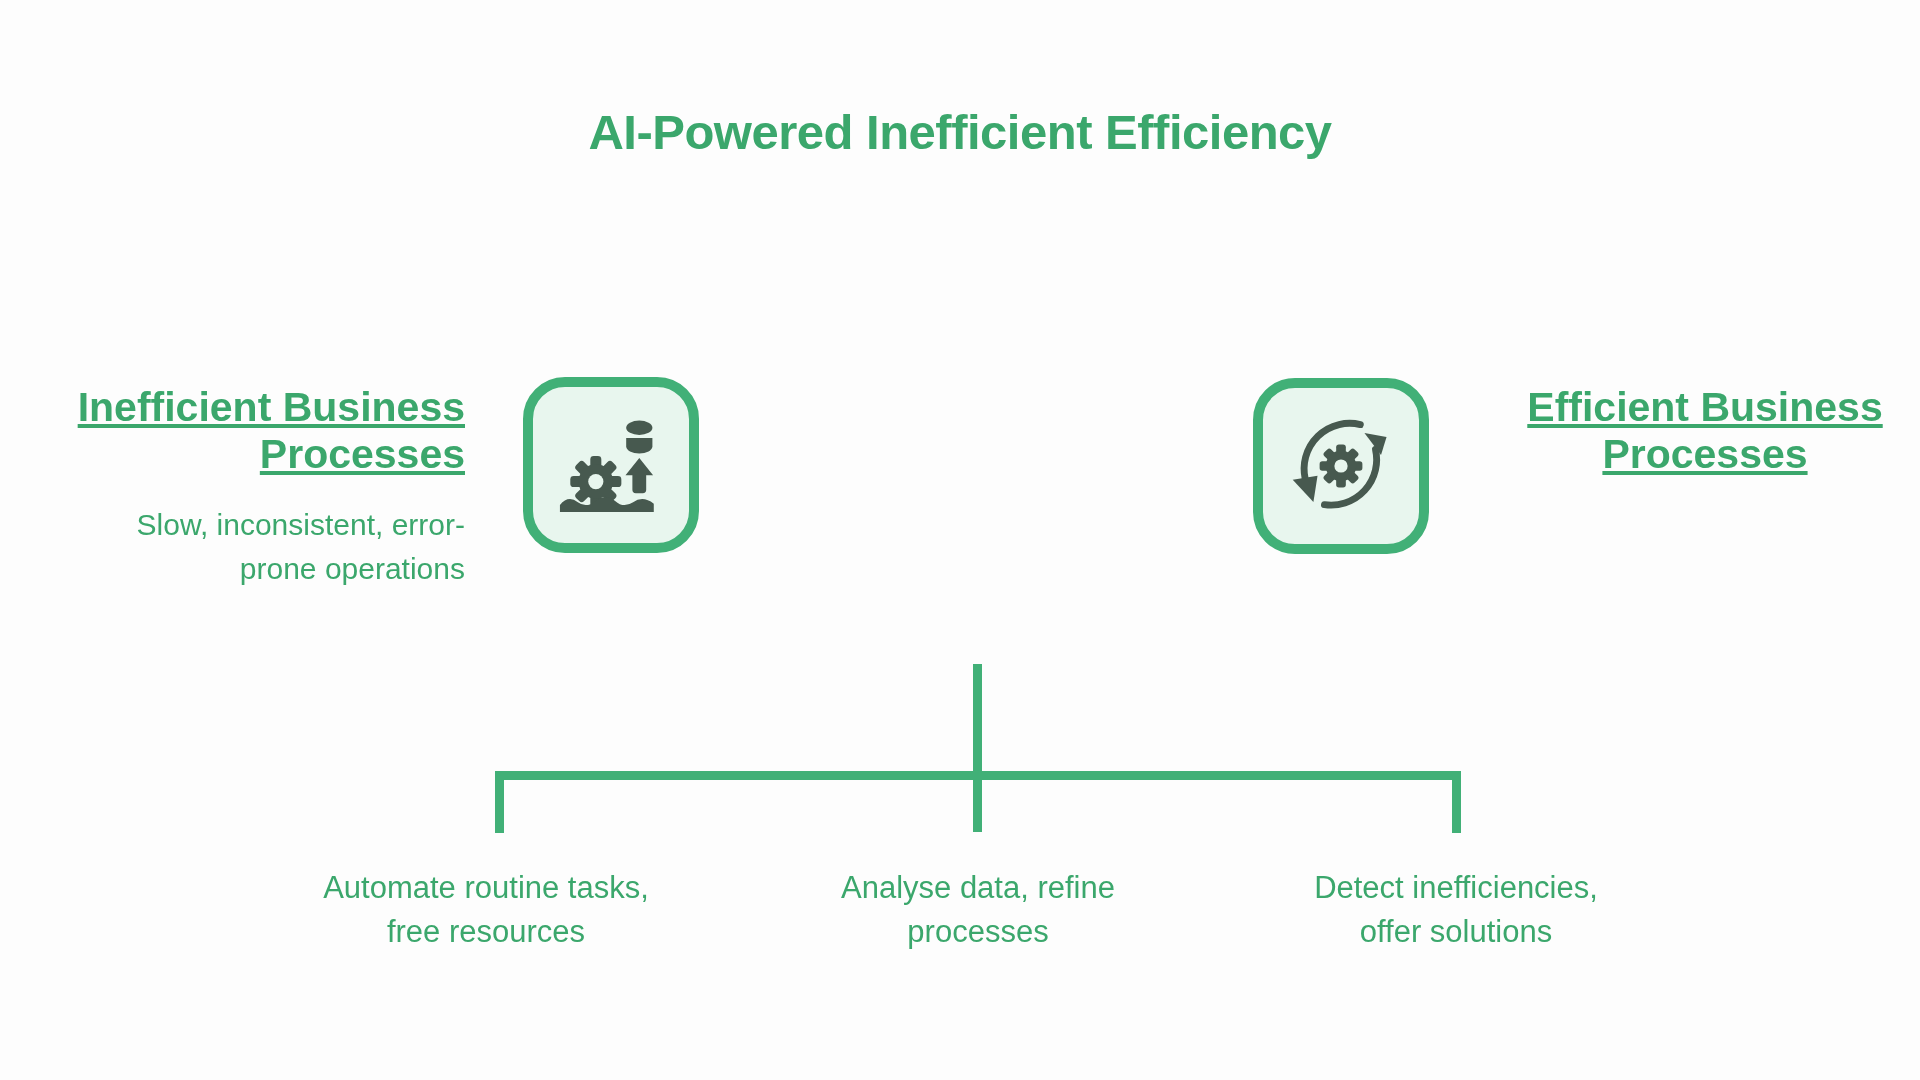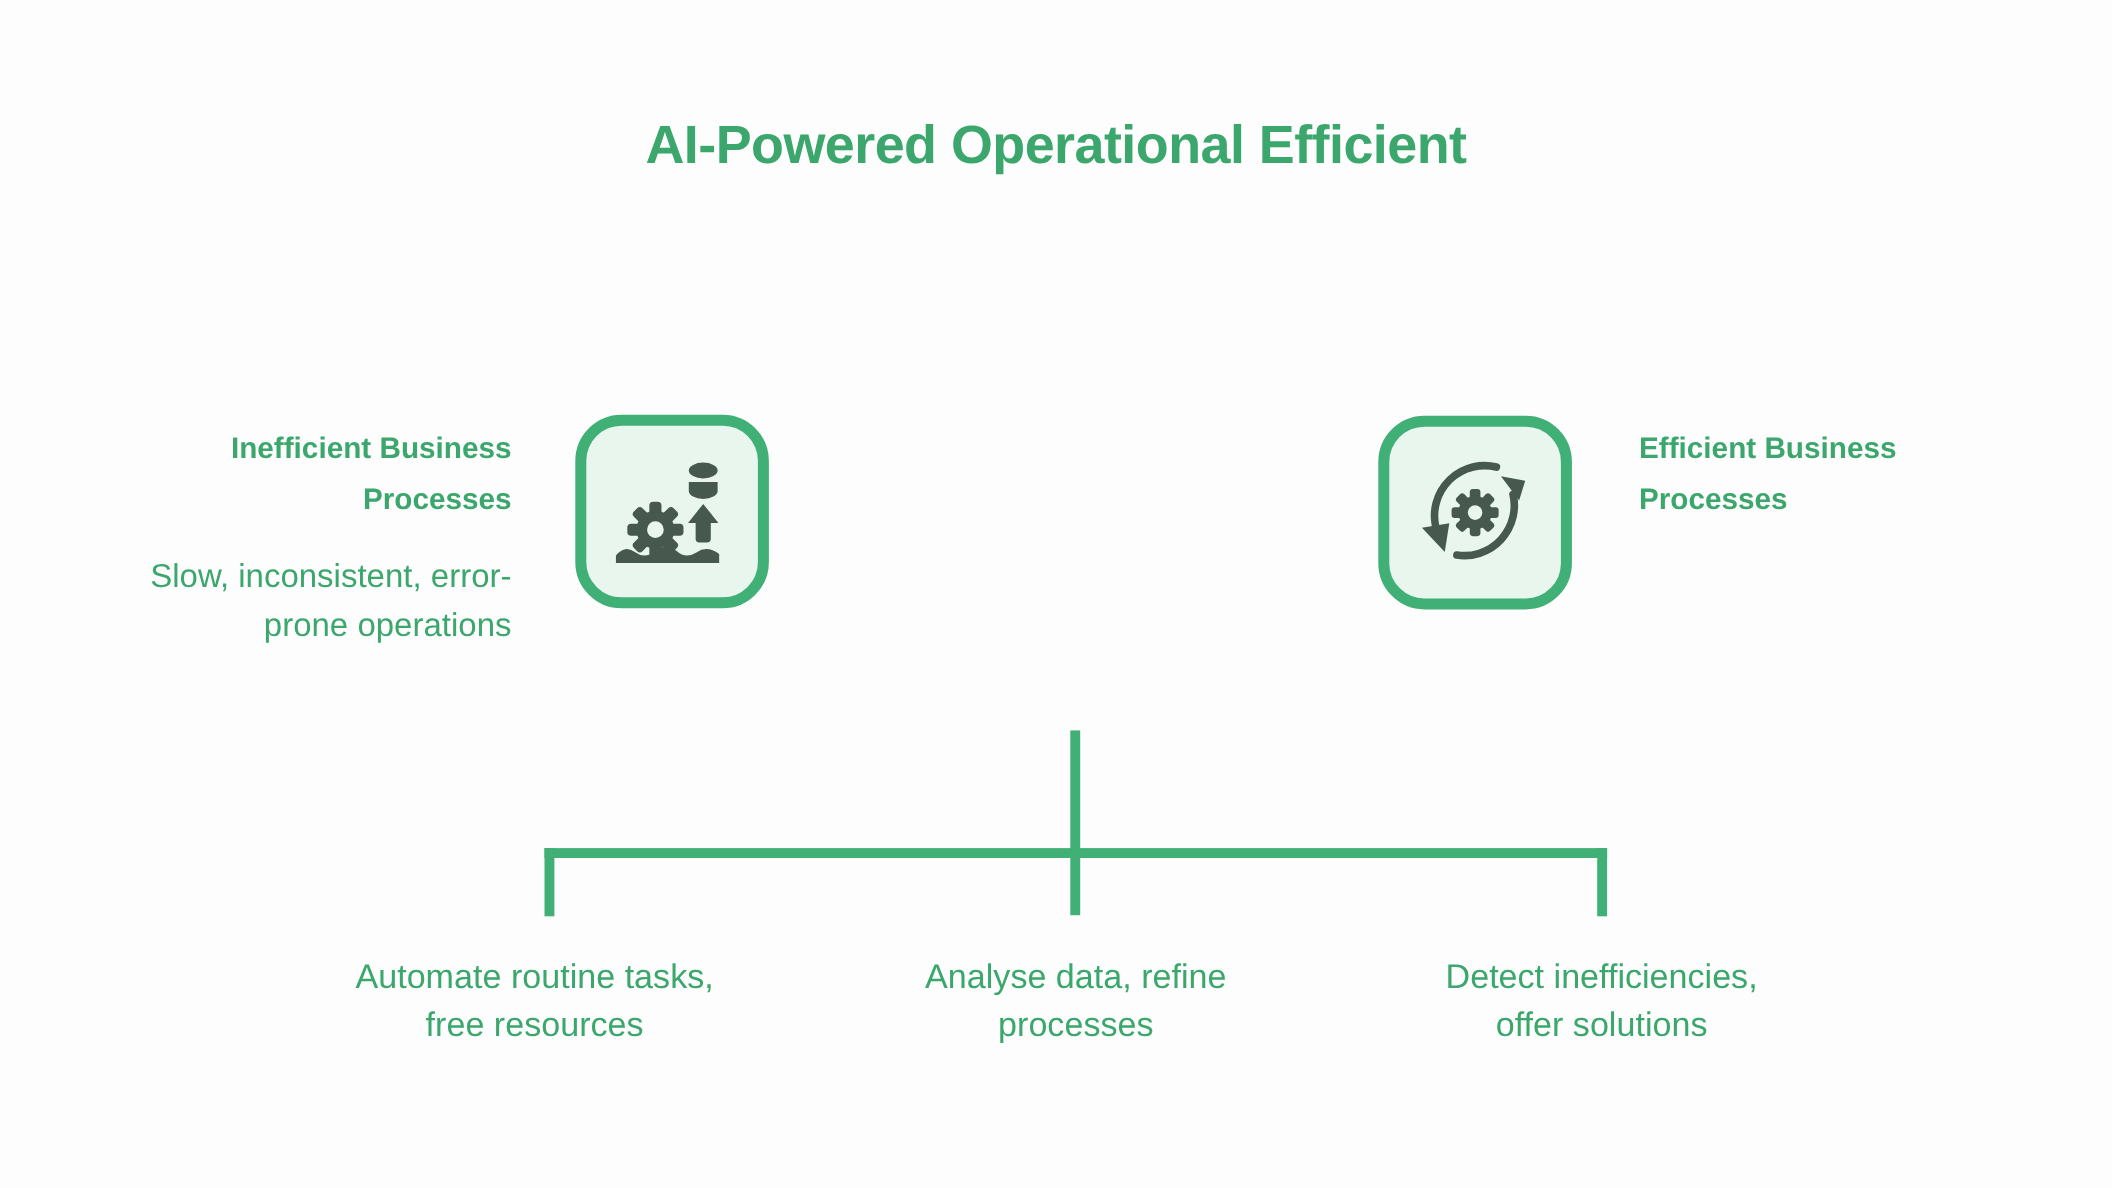--- a/index.html
+++ b/index.html
@@ -8,24 +8,24 @@
   #canvas { position:relative; width:1920px; height:1080px; background:var(--background,#FDFDFD); overflow:hidden; }
 
   .title {
     position:absolute; left:0; right:0; top:104px;
     text-align:center; font-size:49px; font-weight:bold;
     color:var(--accent,#3BA76C); letter-spacing:-0.5px;
   }
 
   .side-text { position:absolute; top:384px; }
   .side-text.left  { left:60px;  width:405px; text-align:right; }
-  .side-text.right { left:1490px; width:430px; text-align:left; }
+  .side-text.right { left:1490px; width:430px; text-align:center; }
   .side-heading {
-    font-size:27px; font-weight:bold; line-height:47px;
-    color:var(--accent,#3BA76C); white-space:pre-line;
+    font-size:41px; font-weight:bold; line-height:47px;
+    color:var(--accent,#3BA76C); white-space:pre-line;text-decoration:underline;
   }
   .side-body {
     margin-top:25px; font-size:30px; line-height:44px;
     color:var(--accent,#3BA76C); white-space:pre-line;
   }
 
   .icon-box {
     position:absolute; width:176px; height:176px;
     border:10px solid var(--line,#41B077); border-radius:42px;
     background:var(--light,#E8F6EE);
@@ -56,21 +56,21 @@
   }
   .branch.b0 { left:246px; }
   .branch.b1 { left:738px; }
   .branch.b2 { left:1216px; }
 </style>
 </head>
 <body>
 
 <div id="canvas">
 
-  <div class="title">AI-Powered Operational Efficient</div>
+  <div class="title">AI-Powered Inefficient Efficiency</div>
 
   <div class="side-text left">
     <div class="side-heading">Inefficient Business
 Processes</div>
     <div class="side-body">Slow, inconsistent, error-
 prone operations</div>
   </div>
 
   <div class="icon-box left">
     <svg viewBox="0 0 100 100" aria-hidden="true">

